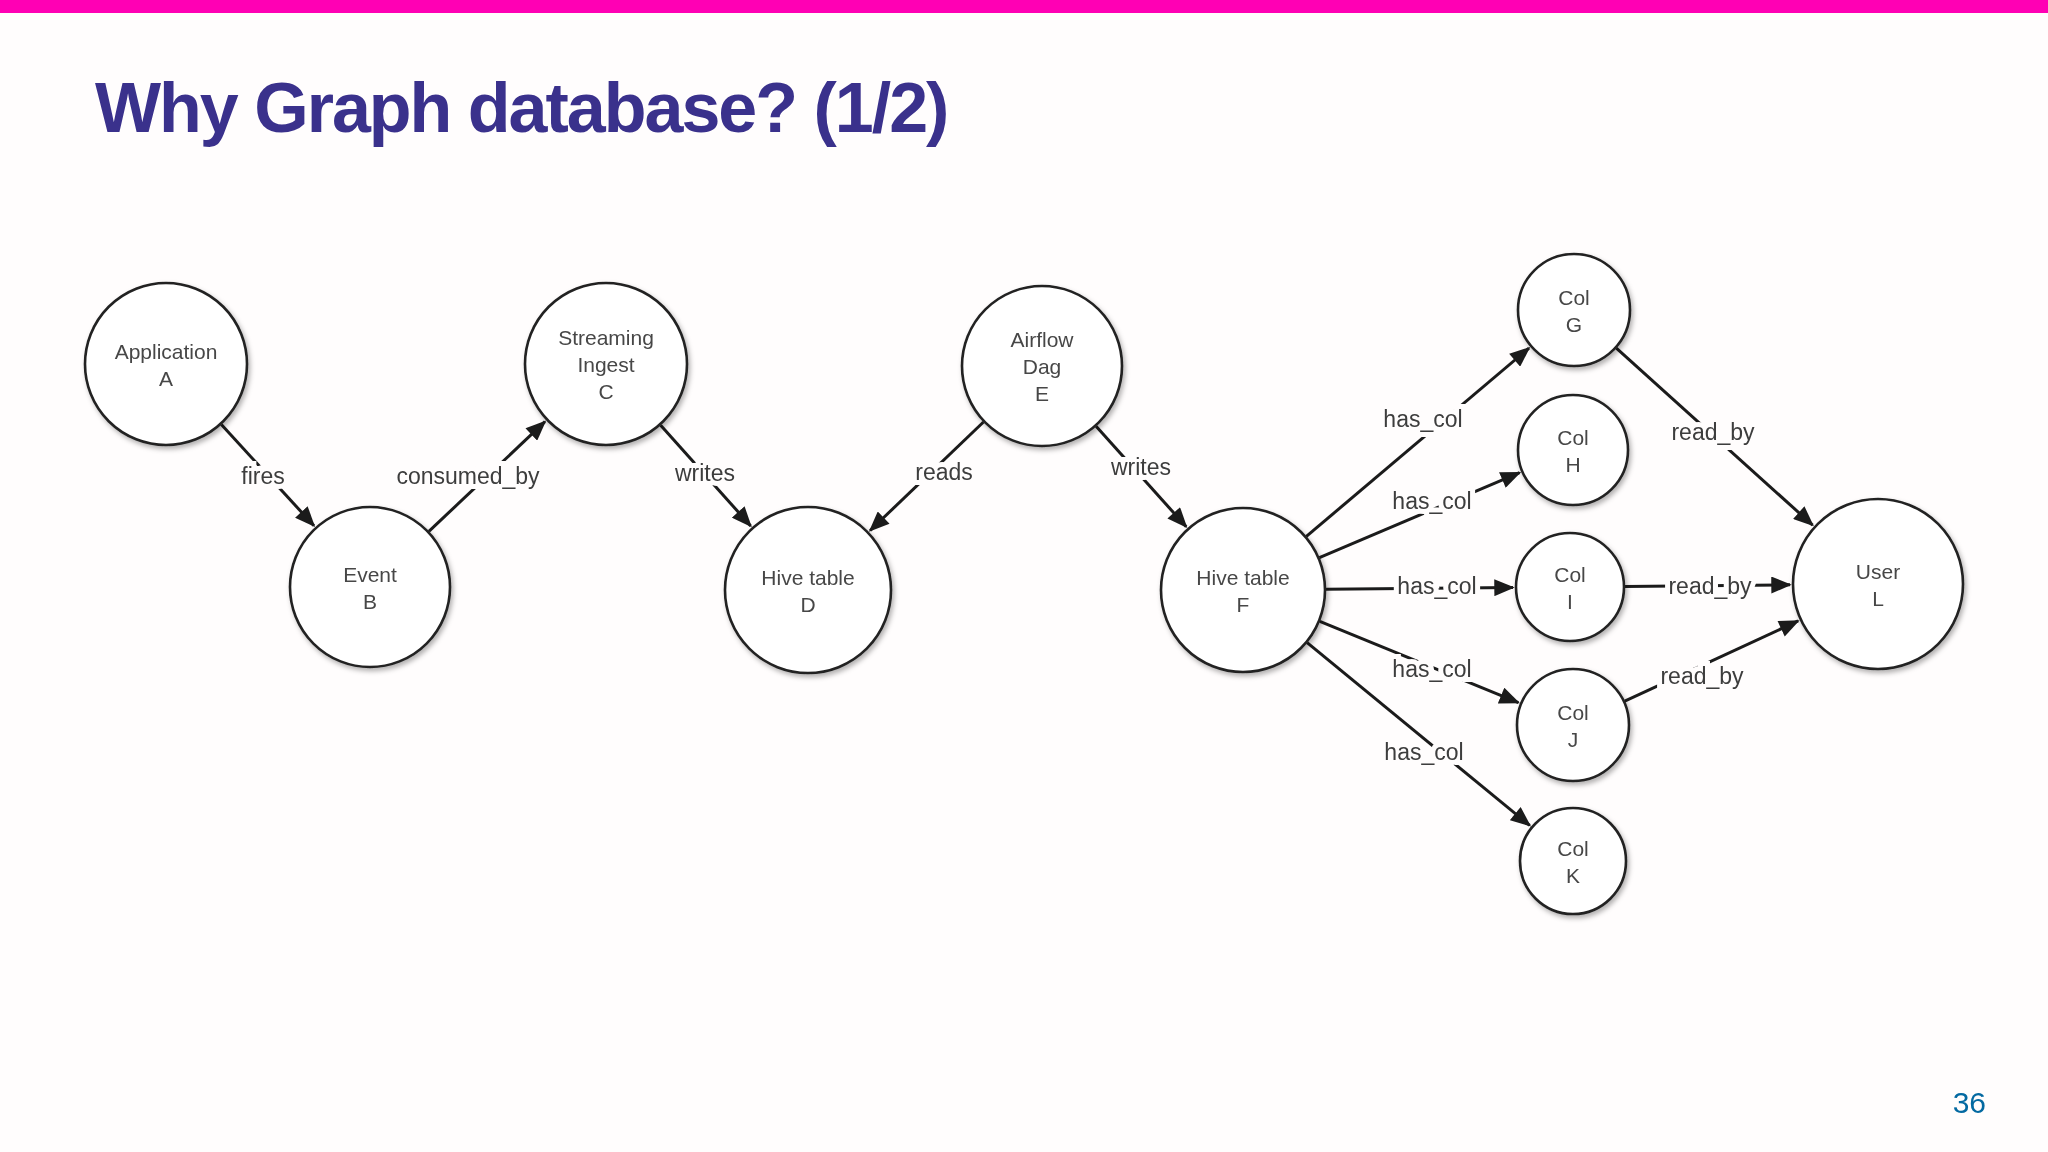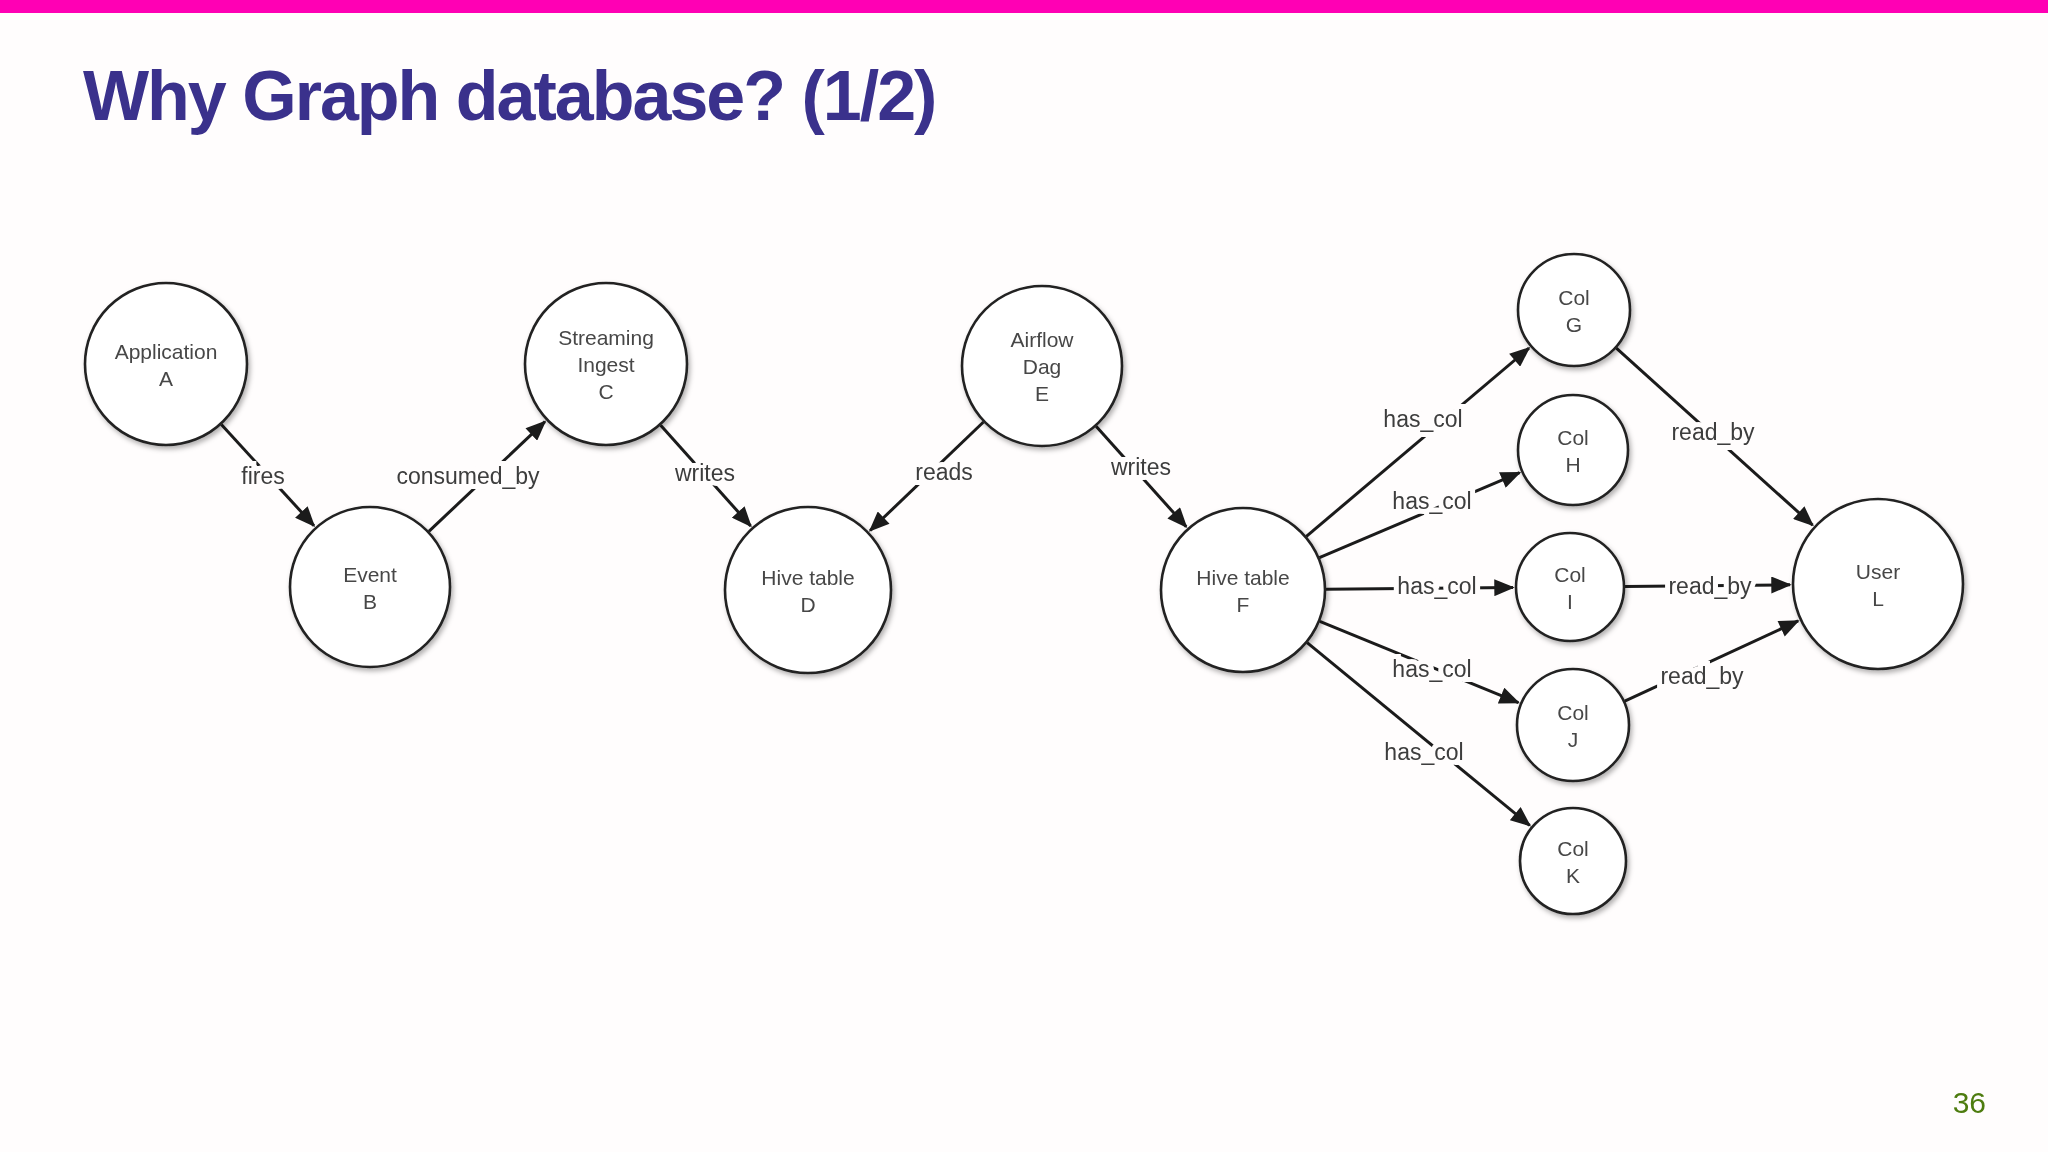--- a/index.html
+++ b/index.html
@@ -8,21 +8,21 @@
     position: relative; overflow: hidden;
     background: var(--page-bg, #fffdfd);
     font-family: "Liberation Sans", sans-serif;
   }
   .accent-bar {
     position: absolute; top: 0; left: 0;
     width: 2048px; height: 13px;
     background: var(--accent-bar, #ff00b4);
   }
   .title {
-    position: absolute; left: 83px; top: 58px; margin: 0;
+    position: absolute; left: 83px; top: 58px; margin: 12px;
     font-size: 70px; font-weight: 700; letter-spacing: -2px;
     line-height: 1.1;
     color: var(--title-text, #3a318c);
     white-space: nowrap;
   }
   .graph {
     position: absolute; left: 0; top: 0;
     width: 2048px; height: 1152px;
   }
   .node-circle {
@@ -47,21 +47,21 @@
     font-family: "Liberation Sans", sans-serif;
     font-size: 23px;
     fill: var(--edge-label-text, #3d3d3d);
     text-anchor: middle;
     stroke: var(--page-bg, #fffdfd);
     stroke-width: 10px;
     paint-order: stroke;
   }
   .page-number {
     position: absolute; top: 1086px; right: 62px;
-    font-size: 30px; color: #4d7c0f;
+    font-size: 30px; color: #0369a1;
   }
 </style>
 </head>
 <body>
 
 <div class="slide">
   <div class="accent-bar"></div>
   <h1 class="title">Why Graph database? (1/2)</h1>
 
   <svg class="graph" viewBox="0 0 2048 1152" xmlns="http://www.w3.org/2000/svg">

